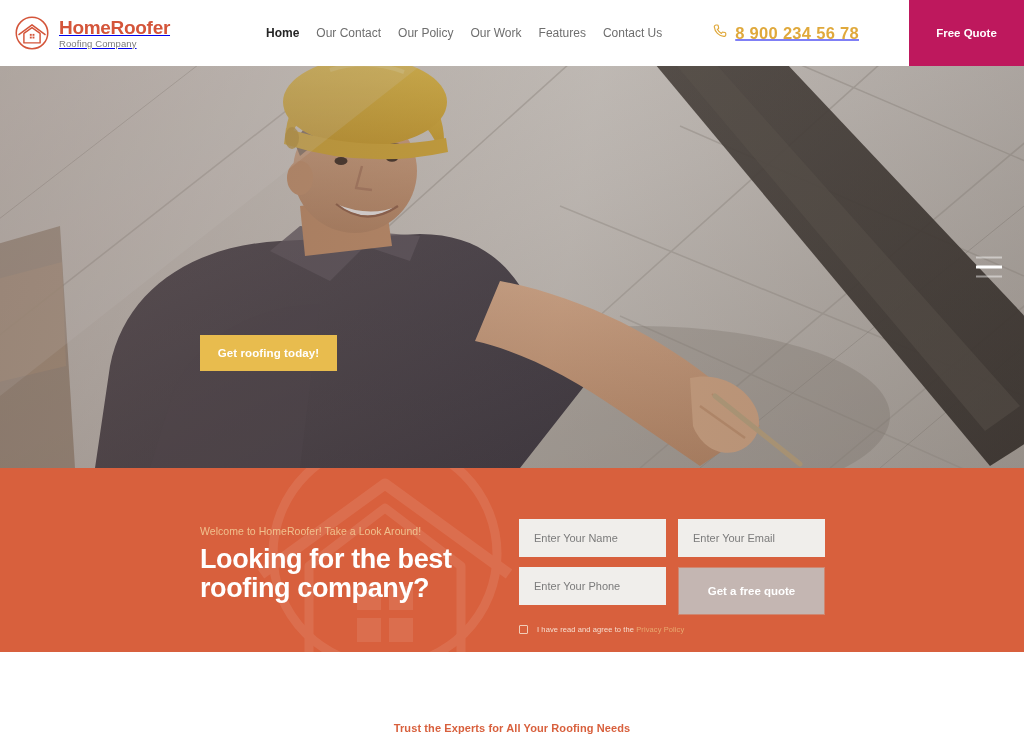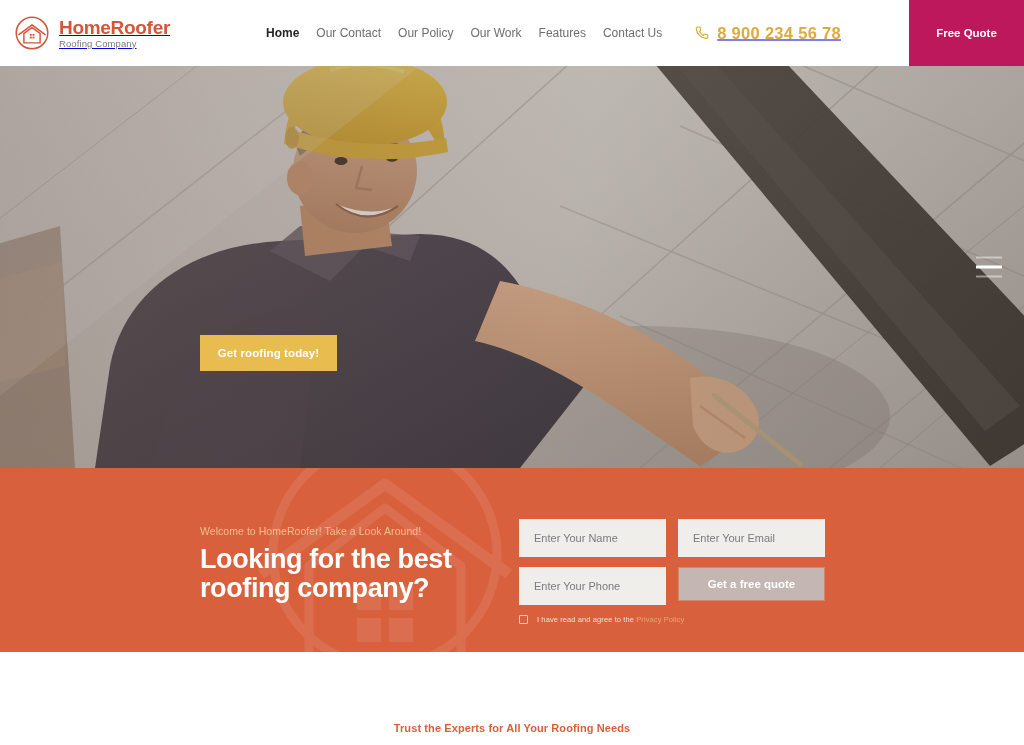--- a/index.html
+++ b/index.html
@@ -30,22 +30,22 @@
   }
 
   .nav { display:flex; align-items:center; gap:17px; margin-left:96px; }
   .nav-item {
     font-size:12px; color:#6e6e6e; text-decoration:none;
     white-space:nowrap; letter-spacing:0px; cursor:pointer;
   }
   .nav-item.active { color:#252525; font-weight:bold; }
 
   .phone {
-    position:absolute; right:183px; top:50%; transform:translateY(-50%);
-    display:flex; align-items:center; gap:7px;
+    position:absolute; right:165px; top:50%; transform:translateY(-50%);
+    display:flex; align-items:flex-start; gap:7px;
   }
   .phone-icon { width:15px; height:15px; display:block; }
   .phone-num {
     font-size:16.5px; font-weight:bold; color:#E0A93C;
     letter-spacing:0.3px; white-space:nowrap;
   }
 
   .free-quote {
     position:absolute; right:0; top:0; width:115px; height:66px;
     background:#be185d; color:#ffffff;
@@ -109,21 +109,21 @@
   .cta-form {
     position:absolute; left:519px; top:51px; width:306px;
   }
   .form-row { display:flex; gap:12px; margin-bottom:10px; }
   .fld {
     width:147px; height:38px; background:#F0EEEB; border:0;
     padding:8px 15px; font-family:inherit; font-size:11px; color:#4a4a4a;
   }
   .fld::placeholder { color:#7b7b7b; font-size:11px; }
   .quote-btn {
-    width:147px; height:34px; background:#C4B6B2;
+    width:147px; height:48px; background:#C4B6B2;
     border:1px solid rgba(216,96,61,0.55);
     color:#ffffff; font-family:inherit; font-size:11.5px; font-weight:bold;
     cursor:pointer;
   }
   .consent { display:flex; align-items:center; gap:9px; margin-top:7px; }
   .consent-box {
     width:9px; height:9px; flex:0 0 9px; border:1px solid #F1CDB8;
     background:transparent; cursor:pointer; border-radius:1px;
   }
   .consent-text { font-size:7.5px; color:#F6DDCE; letter-spacing:0.1px; }

